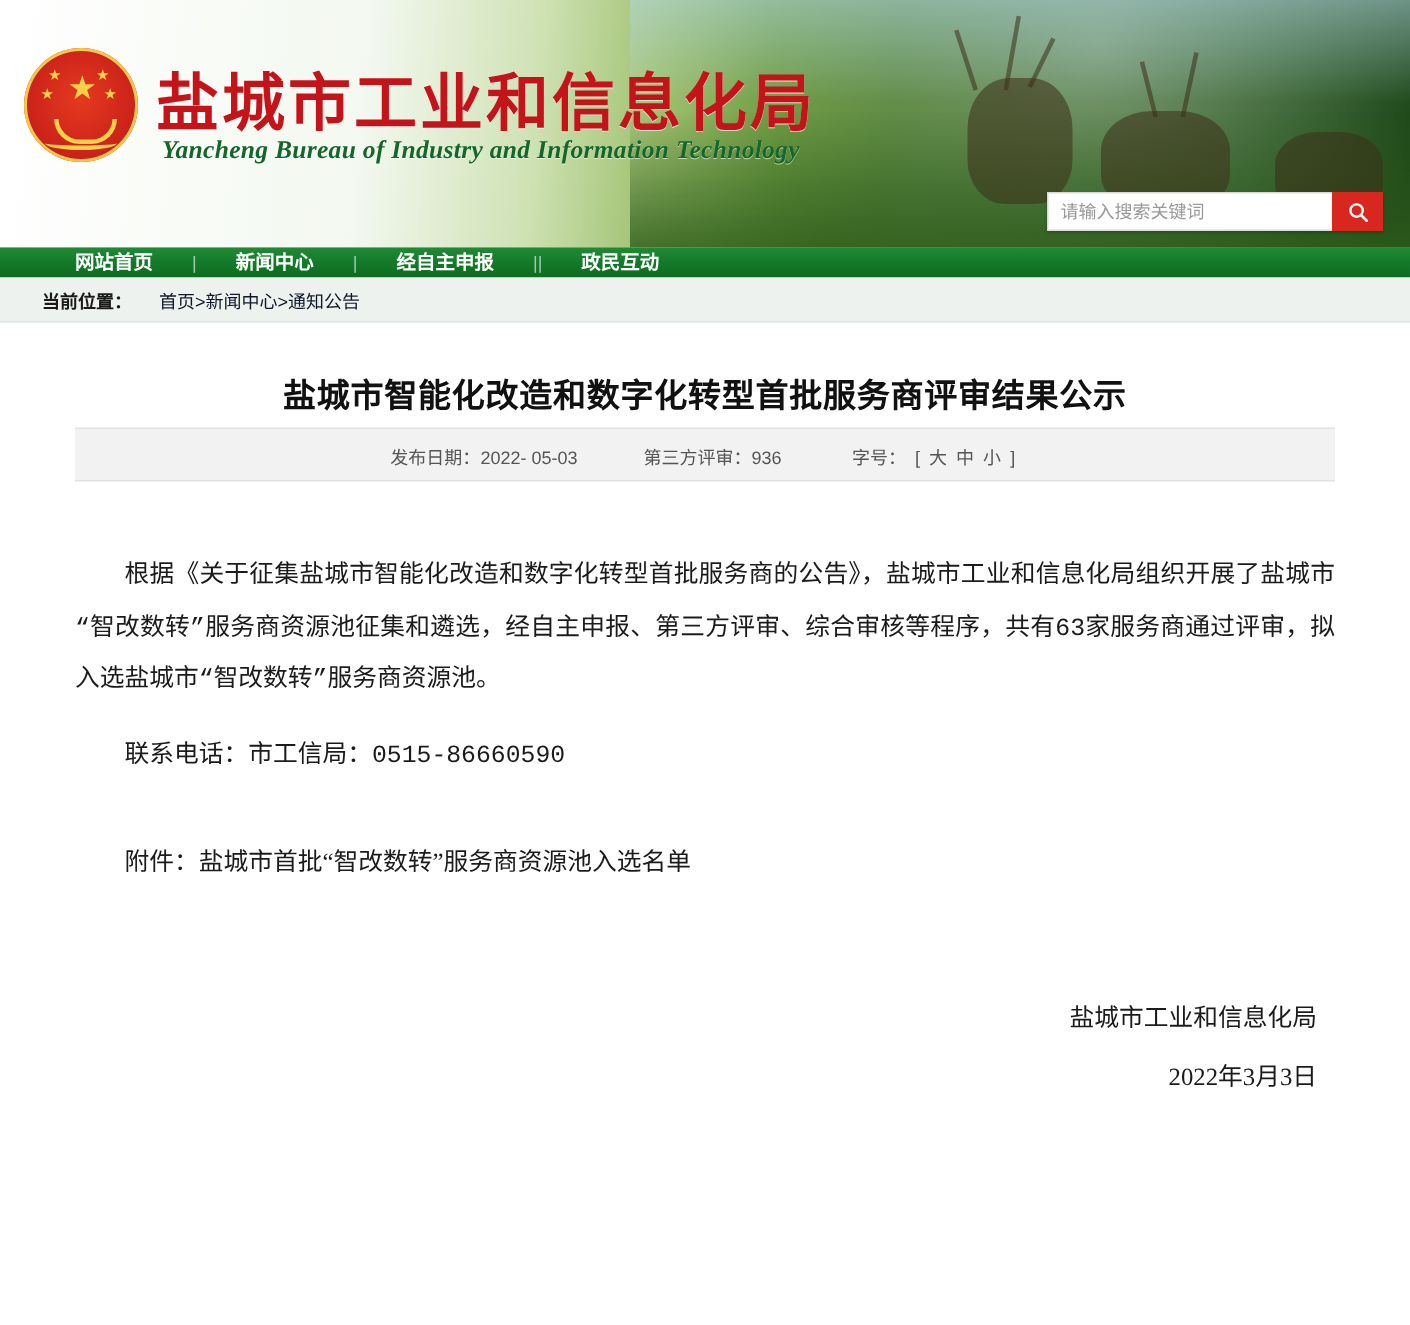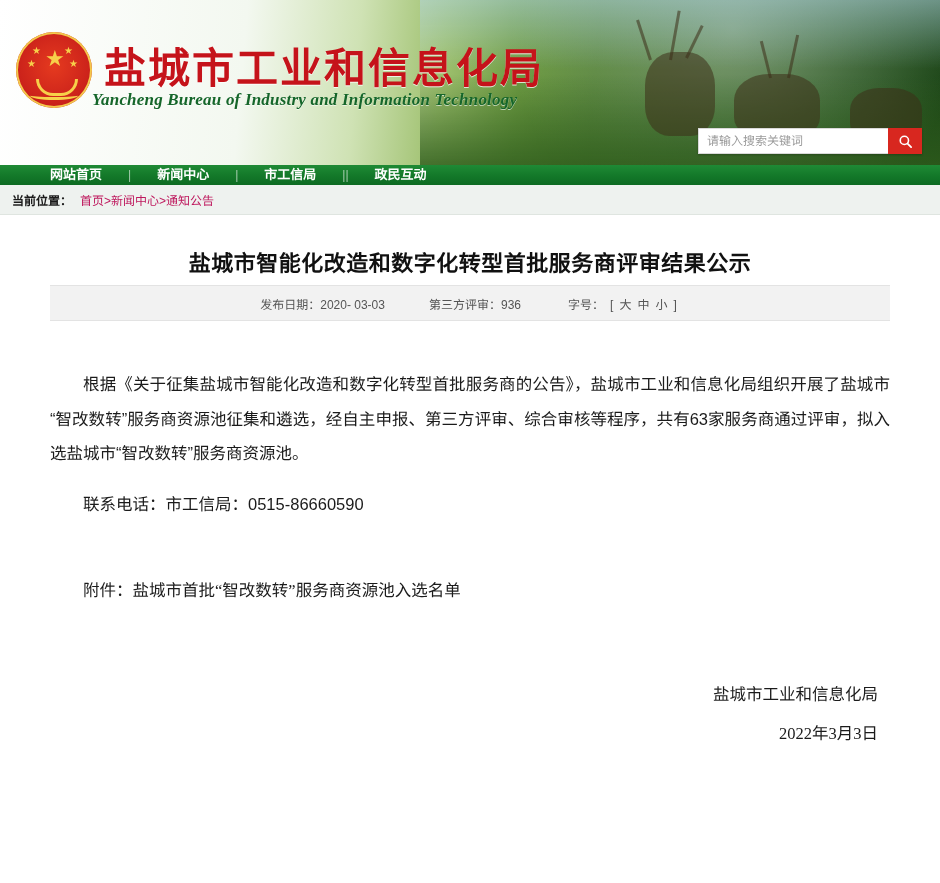--- a/index.html
+++ b/index.html
@@ -123,21 +123,21 @@
     top: 34px;
     font-family: "Liberation Serif", "DejaVu Serif", serif;
     font-weight: bold;
     font-size: 42px;
     letter-spacing: 2px;
     color: #c5131a;
     text-shadow: 0 1px 0 rgba(255,255,255,0.75);
   }
   .site-subtitle {
     position: absolute;
-    left: 92px;
+    left: 108px;
     top: 90px;
     font-family: "Liberation Serif", "DejaVu Serif", serif;
     font-weight: bold;
     font-style: italic;
     font-size: 17px;
     color: #15662a;
     letter-spacing: 0.2px;
     text-shadow: 0 1px 0 rgba(255,255,255,0.6);
   }
 
@@ -204,27 +204,27 @@
   }
 
   
   .crumb {
     width: 940px;
     height: 30px;
     background: #eef2ef;
     border-bottom: 1px solid #dfe5e0;
     display: flex;
     align-items: center;
-    padding-left: 12px;
+    padding-left: 28px;
     box-sizing: border-box;
     font-size: 12px;
     color: #333;
   }
   .crumb .label { font-weight: bold; color: #1a1a1a; }
-  .crumb .path { color: #be185d; margin-left: 8px; }
+  .crumb .path { color: #0f172a; margin-left: 18px; }
 
   
   .page {
     width: 940px;
     background: #ffffff;
     box-sizing: border-box;
     padding: 0 50px;
   }
   .article-title {
     margin: 30px 0 8px;
@@ -247,33 +247,33 @@
     font-size: 12px;
     color: #555;
   }
   .meta .item { white-space: nowrap; }
   .meta .fs-opts span {
     cursor: pointer;
     padding: 0 3px;
   }
   .body-text {
     margin-top: 46px;
-    font-family: Liberation Sans, sans-serif;
+    font-family: Liberation Mono, monospace;
     font-size: 16.5px;
     line-height: 2.1;
     color: #1b1b1b;
     text-align: justify;
   }
   .body-text p {
     margin: 0 0 16px;
     text-indent: 2em;
   }
   .body-text p.tight { margin-bottom: 4px; }
   .attachment {
-    margin-top: 52px;
+    margin-top: 36px;
     font-family: "Liberation Serif", "DejaVu Serif", serif;
     font-size: 16.5px;
     line-height: 2.1;
     color: #1b1b1b;
     text-indent: 2em;
   }
   .signoff {
     margin-top: 70px;
     font-family: "Liberation Serif", "DejaVu Serif", serif;
     font-size: 16.5px;
@@ -321,38 +321,38 @@
       </svg>
     </button>
   </div>
 </div>
 
 <div class="nav">
   <a href="#">网站首页</a>
   <span class="sep">|</span>
   <a href="#">新闻中心</a>
   <span class="sep">|</span>
-  <a href="#">市工信局</a>
+  <a href="#">经自主申报</a>
   <span class="sep">|</span>
   <span class="sep">|</span>
   <a href="#">政民互动</a>
 </div>
 
 <div class="crumb">
   <span class="label">当前位置：</span>
   <span class="path">首页&gt;新闻中心&gt;通知公告</span>
 </div>
 
 <div class="page">
 
   <h1 class="article-title">盐城市智能化改造和数字化转型首批服务商评审结果公示</h1>
 
   <div class="meta">
     <span class="item">
-      <span>发布日期：</span><span>2020- 03-03</span>
+      <span>发布日期：</span><span>2022- 05-03</span>
     </span>
     <span class="item">
       <span>第三方评审：</span><span>936</span>
     </span>
     <span class="item fs-opts">
       <span>字号：</span><span>[</span><span>大</span><span>中</span><span>小</span><span>]</span>
     </span>
   </div>
 
   <div class="body-text">

